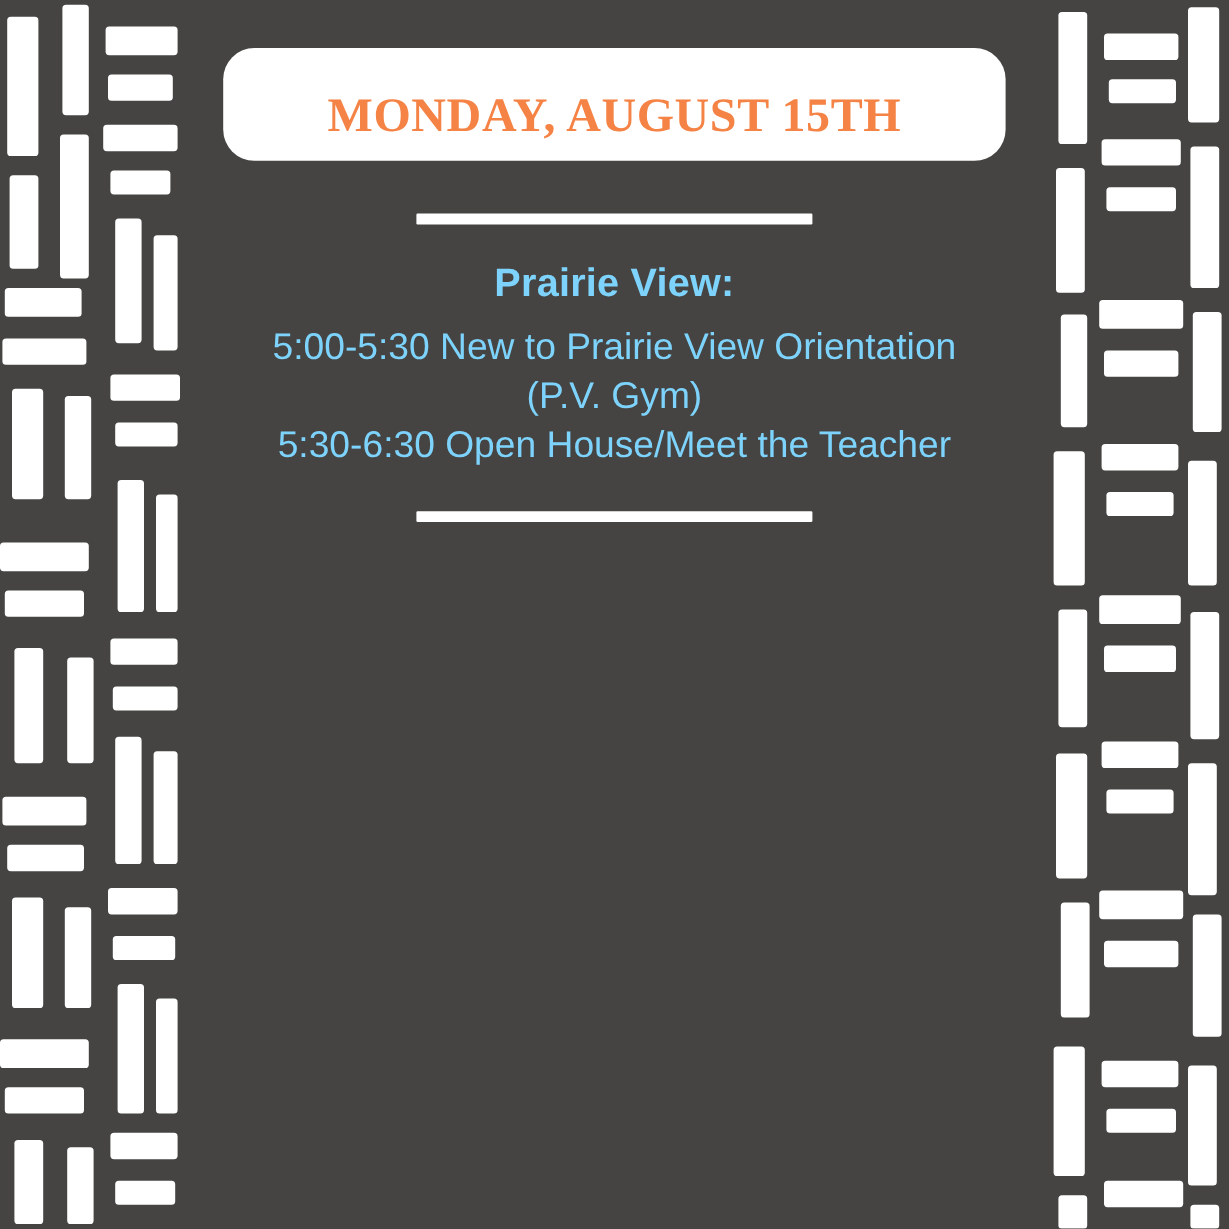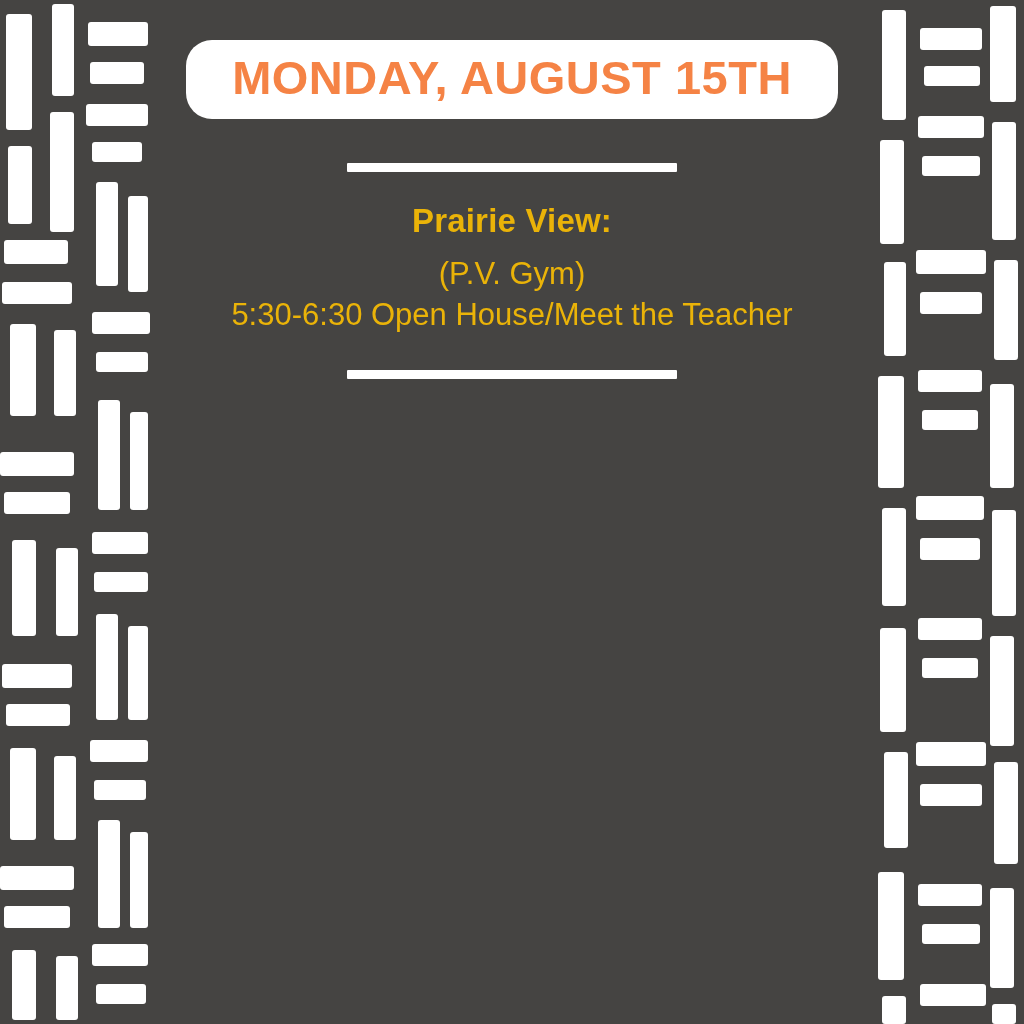--- a/index.html
+++ b/index.html
@@ -76,40 +76,41 @@
     margin-top: 40px;
     width: 652px;
     background: #ffffff;
     border-radius: 26px;
     padding: 14px 18px 18px 18px;
     box-sizing: border-box;
     text-align: center;
   }
   .date-plate .date-text {
     color: #f58345;
-    font-size: 47px;
+    font-size: 40px;
     line-height: 1.0;
     font-weight: bold;
     letter-spacing: 0.5px;
-    font-family: Liberation Sans, sans-serif;
+    font-family: Liberation Serif, serif;
+    margin-top: 22px;
   }
 
   .divider {
     width: 330px;
     height: 9px;
     background: #ffffff;
     margin: 44px 0 30px 0;
     border-radius: 1px;
   }
   .divider.second { margin: 34px 0 34px 0; }
 
   .section {
     width: 100%;
     text-align: center;
-    color: #eab308;
+    color: #7dd3fc;
   }
   .section-heading {
     font-size: 33px;
     font-weight: bold;
     margin-bottom: 14px;
     letter-spacing: 0.2px;
   }
   .section-line {
     font-size: 31px;
     line-height: 1.32;
@@ -206,20 +207,21 @@
 
 
     <div class="date-plate">
       <div class="date-text">MONDAY, AUGUST 15TH</div>
     </div>
 
     <div class="divider"></div>
 
     <div class="section">
       <div class="section-heading">Prairie View:</div>
+      <div class="section-line">5:00-5:30 New to Prairie View Orientation</div>
       <div class="section-line">(P.V. Gym)</div>
       <div class="section-line">5:30-6:30 Open House/Meet the Teacher</div>
     </div>
 
     <div class="divider second"></div>
 
 
   </div>
 </div>
 

